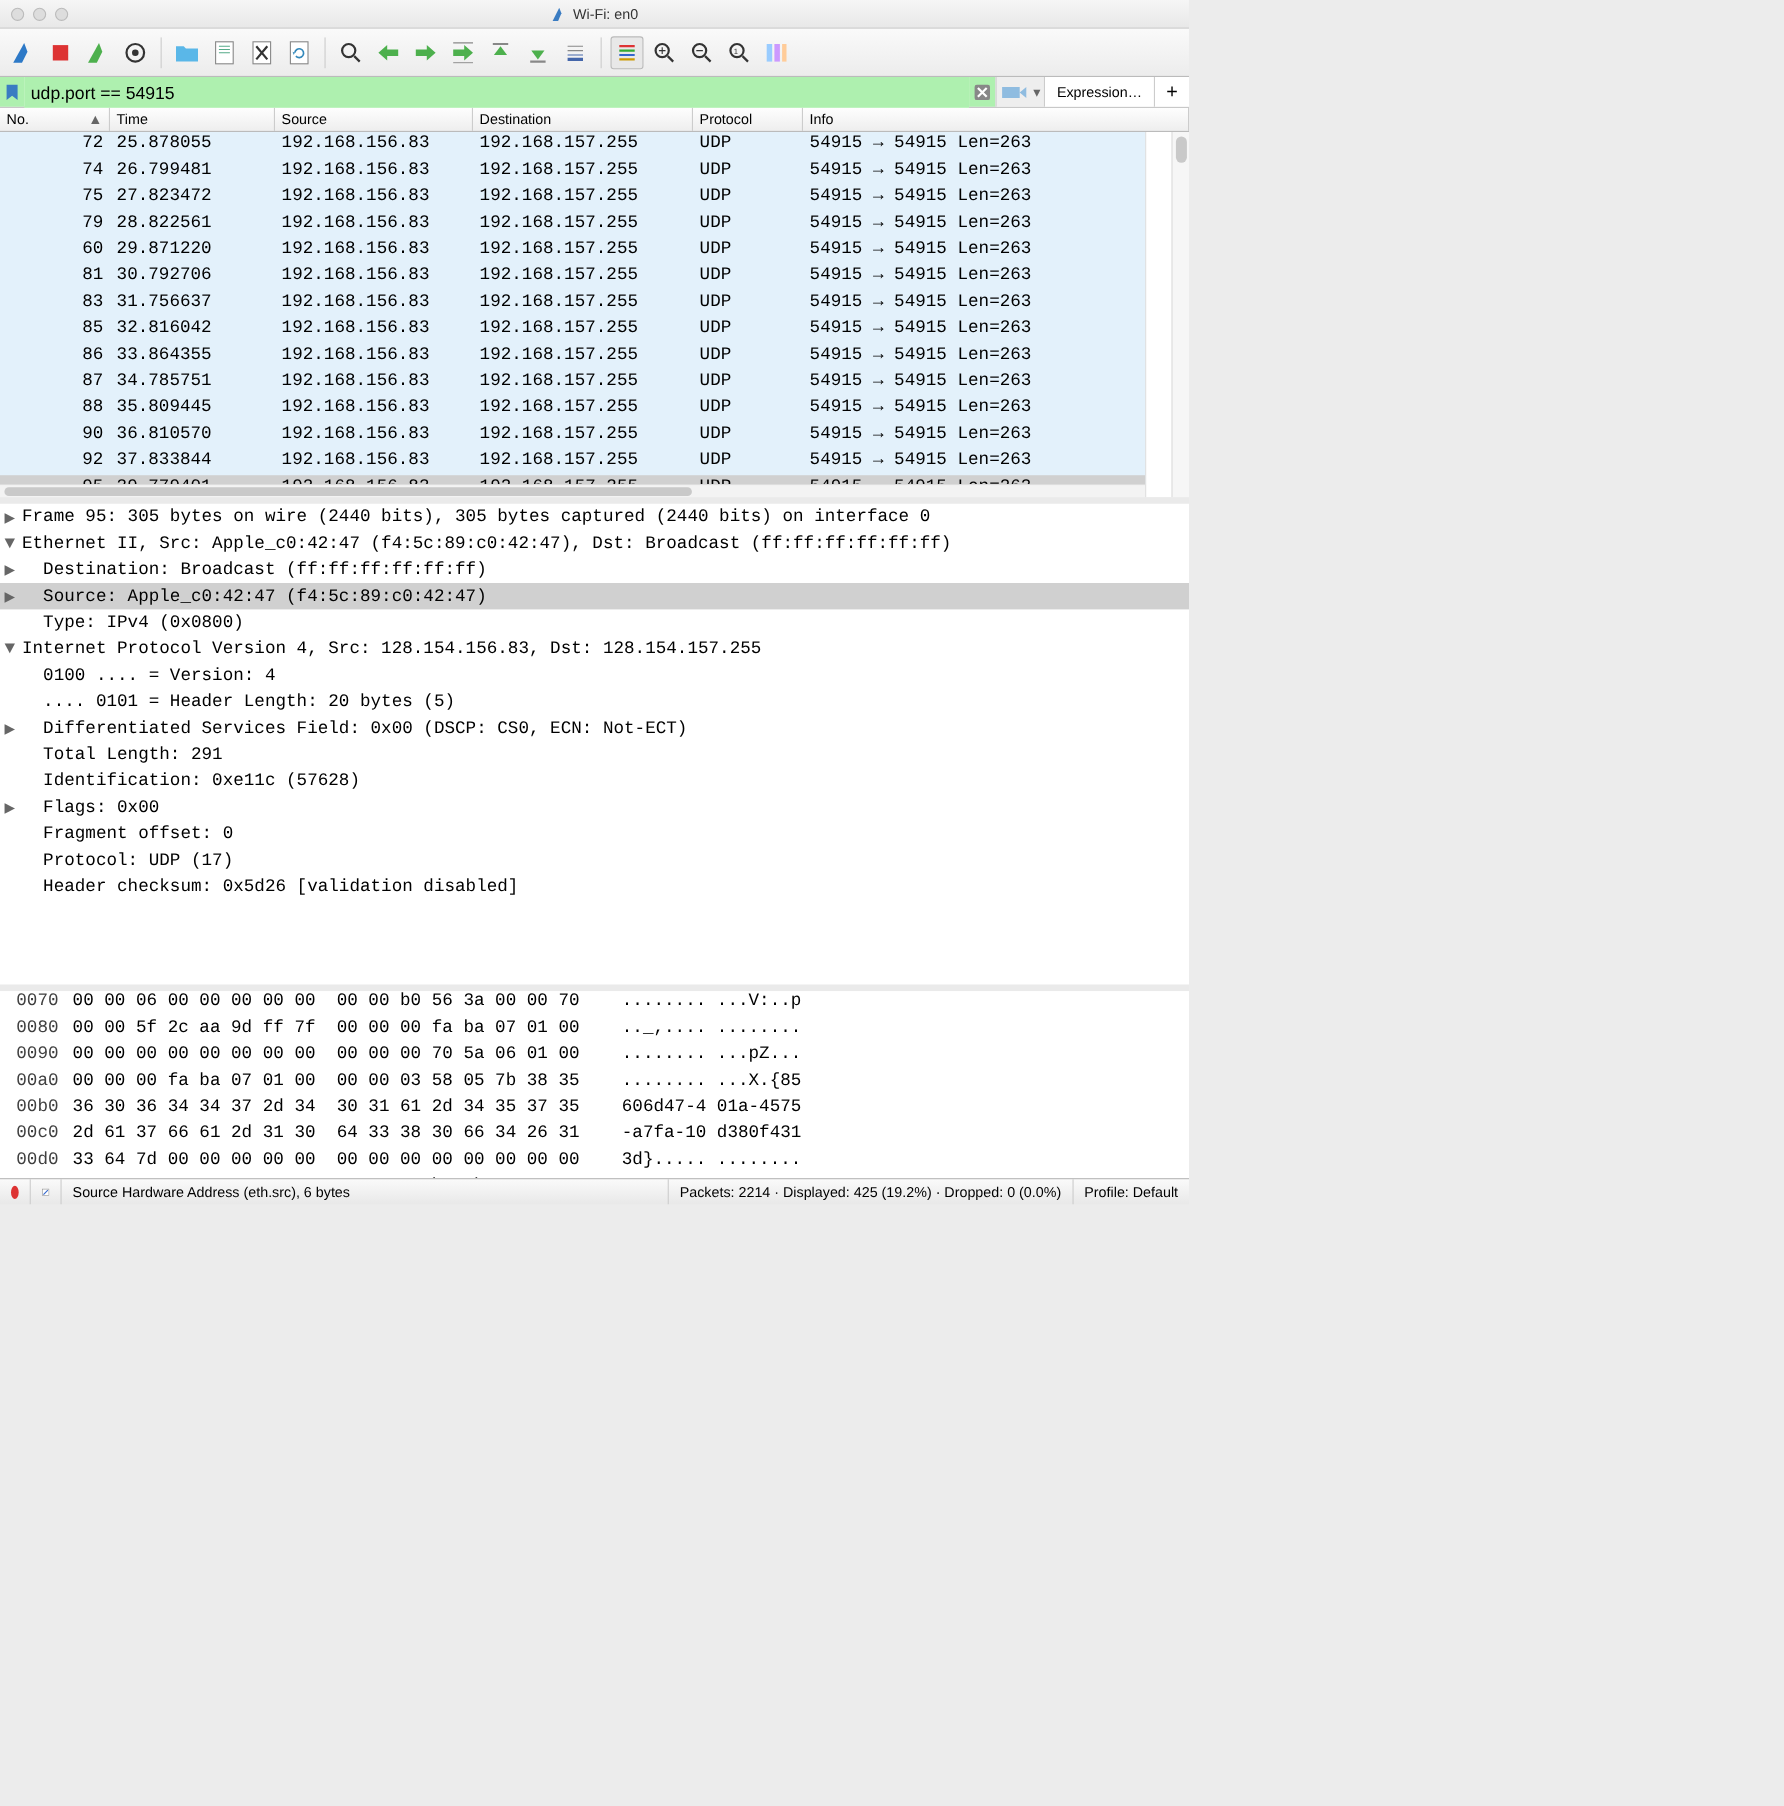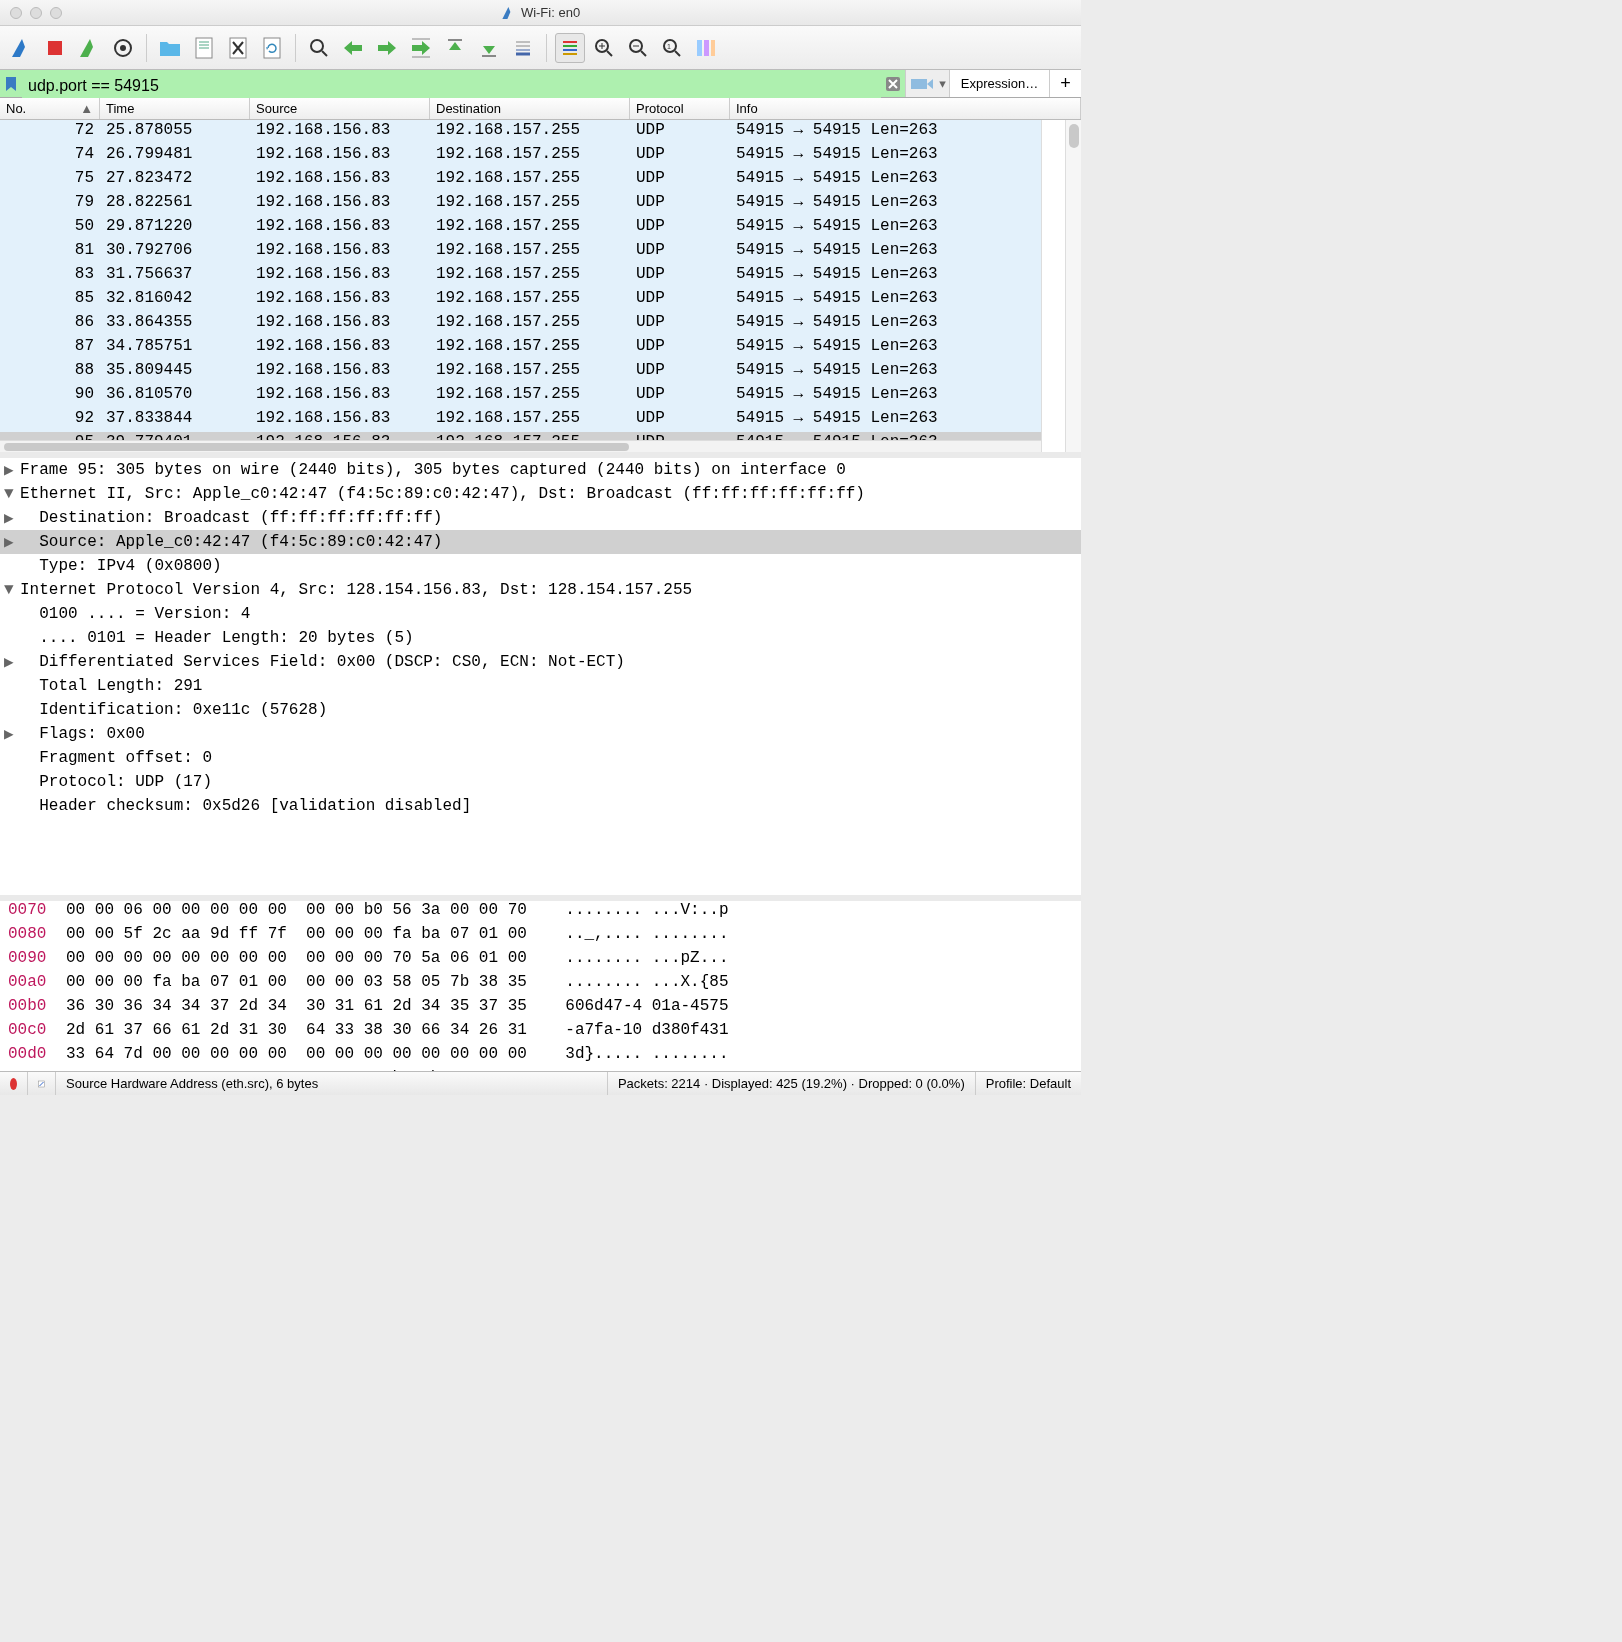--- a/index.html
+++ b/index.html
@@ -74,21 +74,21 @@
 .scroll-h .thumb { position:absolute; left:4px; top:2px; width:60%; height:8px; background:#c9c9c9; border-radius:4px;}
 .scroll-v-slot { width: 16px; background:#f6f6f6; border-left:1px solid #ddd; position:relative;}
 .scroll-v-slot .vthumb { position:absolute; top:4px; left:3px; width:10px; height:24px; background:#c9c9c9; border-radius:5px;}
 .nav-strip { width: 24px; background:#fff; border-left:1px solid #ddd;}
 .details { flex:1; overflow:hidden; background:#fff; font-family: Menlo,"Courier New",monospace; font-size:16px; border-bottom:6px solid #eaeaea;}
 .drow { height:24px; display:flex; align-items:center; padding-left:4px; white-space:pre;}
 .tri { width:16px; display:inline-block; color:#666; }
 .drow.sel { background:#d0d0d0; }
 .hexpane { height: 170px; background:#fff; overflow:hidden; font-family: Menlo,"Courier New",monospace; font-size:16px;}
 .hrow { height:24px; display:flex; white-space:pre;}
-.hoff { width:60px; color:#be185d; padding-left:8px; text-align:left;}
+.hoff { width:60px; color:#404040; padding-left:8px; text-align:center;}
 .hbytes { flex:1; padding-left:6px;}
 .statusbar { height:24px; background:linear-gradient(#fafafa,#e8e8e8); border-top:1px solid #bbb; display:flex; align-items:center; font-size:13px; }
 .sb-seg { padding:0 10px; border-right:1px solid #ccc; height:100%; display:flex; align-items:center; }
 .sb-seg:last-child { border-right:none; }
 .dot-red { width:12px;height:12px;border-radius:50%; background:#d33; display:inline-block;}
 svg { display:block; }
 .plwrap { display:flex; flex:1; overflow:hidden;}
 .plmain { flex:1; display:flex; flex-direction:column;}
 </style>
 </head>
@@ -307,21 +307,21 @@
           </div>
           <div class="pl-row">
             <div class="col col-no">79</div>
             <div class="col col-time">28.822561</div>
             <div class="col col-src">192.168.156.83</div>
             <div class="col col-dst">192.168.157.255</div>
             <div class="col col-proto">UDP</div>
             <div class="col col-info">54915 → 54915 Len=263</div>
           </div>
           <div class="pl-row">
-            <div class="col col-no">50</div>
+            <div class="col col-no">60</div>
             <div class="col col-time">29.871220</div>
             <div class="col col-src">192.168.156.83</div>
             <div class="col col-dst">192.168.157.255</div>
             <div class="col col-proto">UDP</div>
             <div class="col col-info">54915 → 54915 Len=263</div>
           </div>
           <div class="pl-row">
             <div class="col col-no">81</div>
             <div class="col col-time">30.792706</div>
             <div class="col col-src">192.168.156.83</div>

